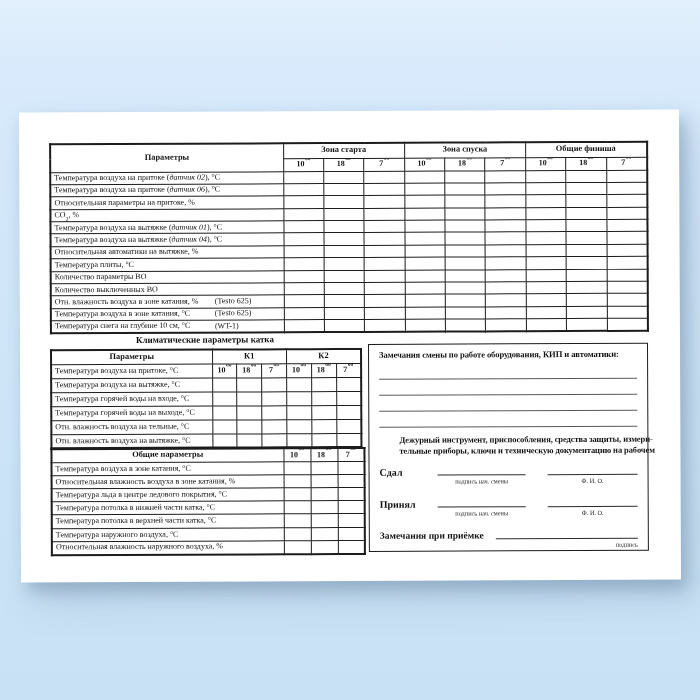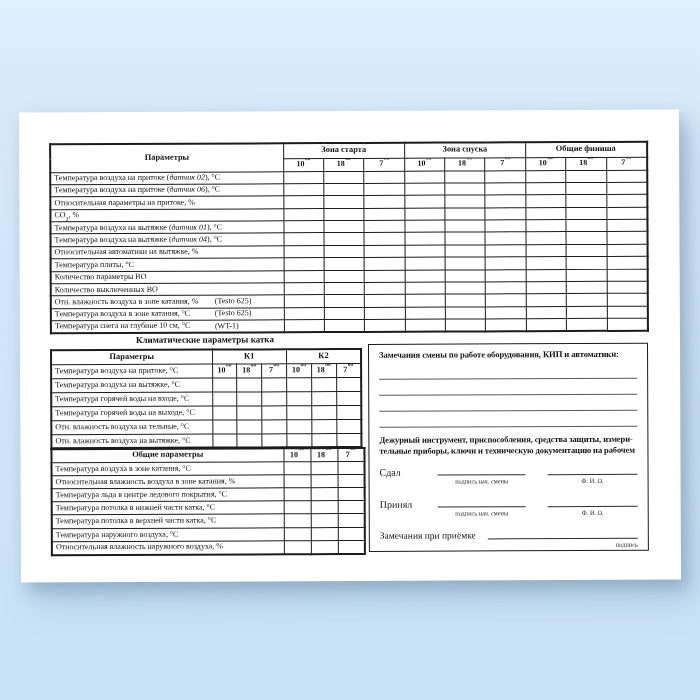--- a/index.html
+++ b/index.html
@@ -38,31 +38,31 @@
   .gen tr{height:13.2px;}
   .clim-title{position:absolute;left:30px;top:223px;width:310px;text-align:center;
               font-weight:bold;font-size:9px;}
   
   .notes{position:absolute;left:348px;top:233px;width:280px;height:208px;
          border:1.6px solid #1c1c1c;box-sizing:border-box;padding:6px 10px 0 10px;}
   .n-title{font-weight:bold;font-size:8.6px;line-height:1.15;letter-spacing:-0.1px;white-space:nowrap;}
   .blines{margin-top:3px;}
   .bline{height:15px;border-bottom:1px solid #5a5a5a;}
   .n-duty{margin-top:7px;font-weight:bold;font-size:8.5px;line-height:1.27;letter-spacing:-0.1px;}
-  .n-duty div{white-space:nowrap;}
+  .n-duty div{white-space:nowrap;margin-left:20px;}
   .sig-row{display:flex;margin-top:11px;align-items:flex-start;height:21px;}
-  .sig-label{font-weight:normal;font-size:10px;width:58px;flex:none;}
+  .sig-label{font-weight:bold;font-size:10px;width:58px;flex:none;}
   .sig-col{display:flex;flex-direction:column;}
   .c1{width:88px;margin-right:22px;}
   .c2{flex:1;}
   .sline{border-bottom:1px solid #2c2c2c;height:8px;}
   .scap{font-size:6.3px;text-align:center;padding-top:1.5px;color:#1c1c1c;}
   .scap.right{text-align:right;}
   .acc-row{display:flex;margin-top:11px;align-items:flex-start;}
-  .acc-label{font-weight:normal;font-size:9.5px;white-space:nowrap;flex:none;}
+  .acc-label{font-weight:bold;font-size:9.5px;white-space:nowrap;flex:none;}
   .acc-col{flex:1;margin-left:12px;display:flex;flex-direction:column;}
 </style>
 </head>
 <body>
 
 <div class="sheet">
 
   <table class="main" id="main-table">
       <colgroup>
         <col style="width: 233px;">

